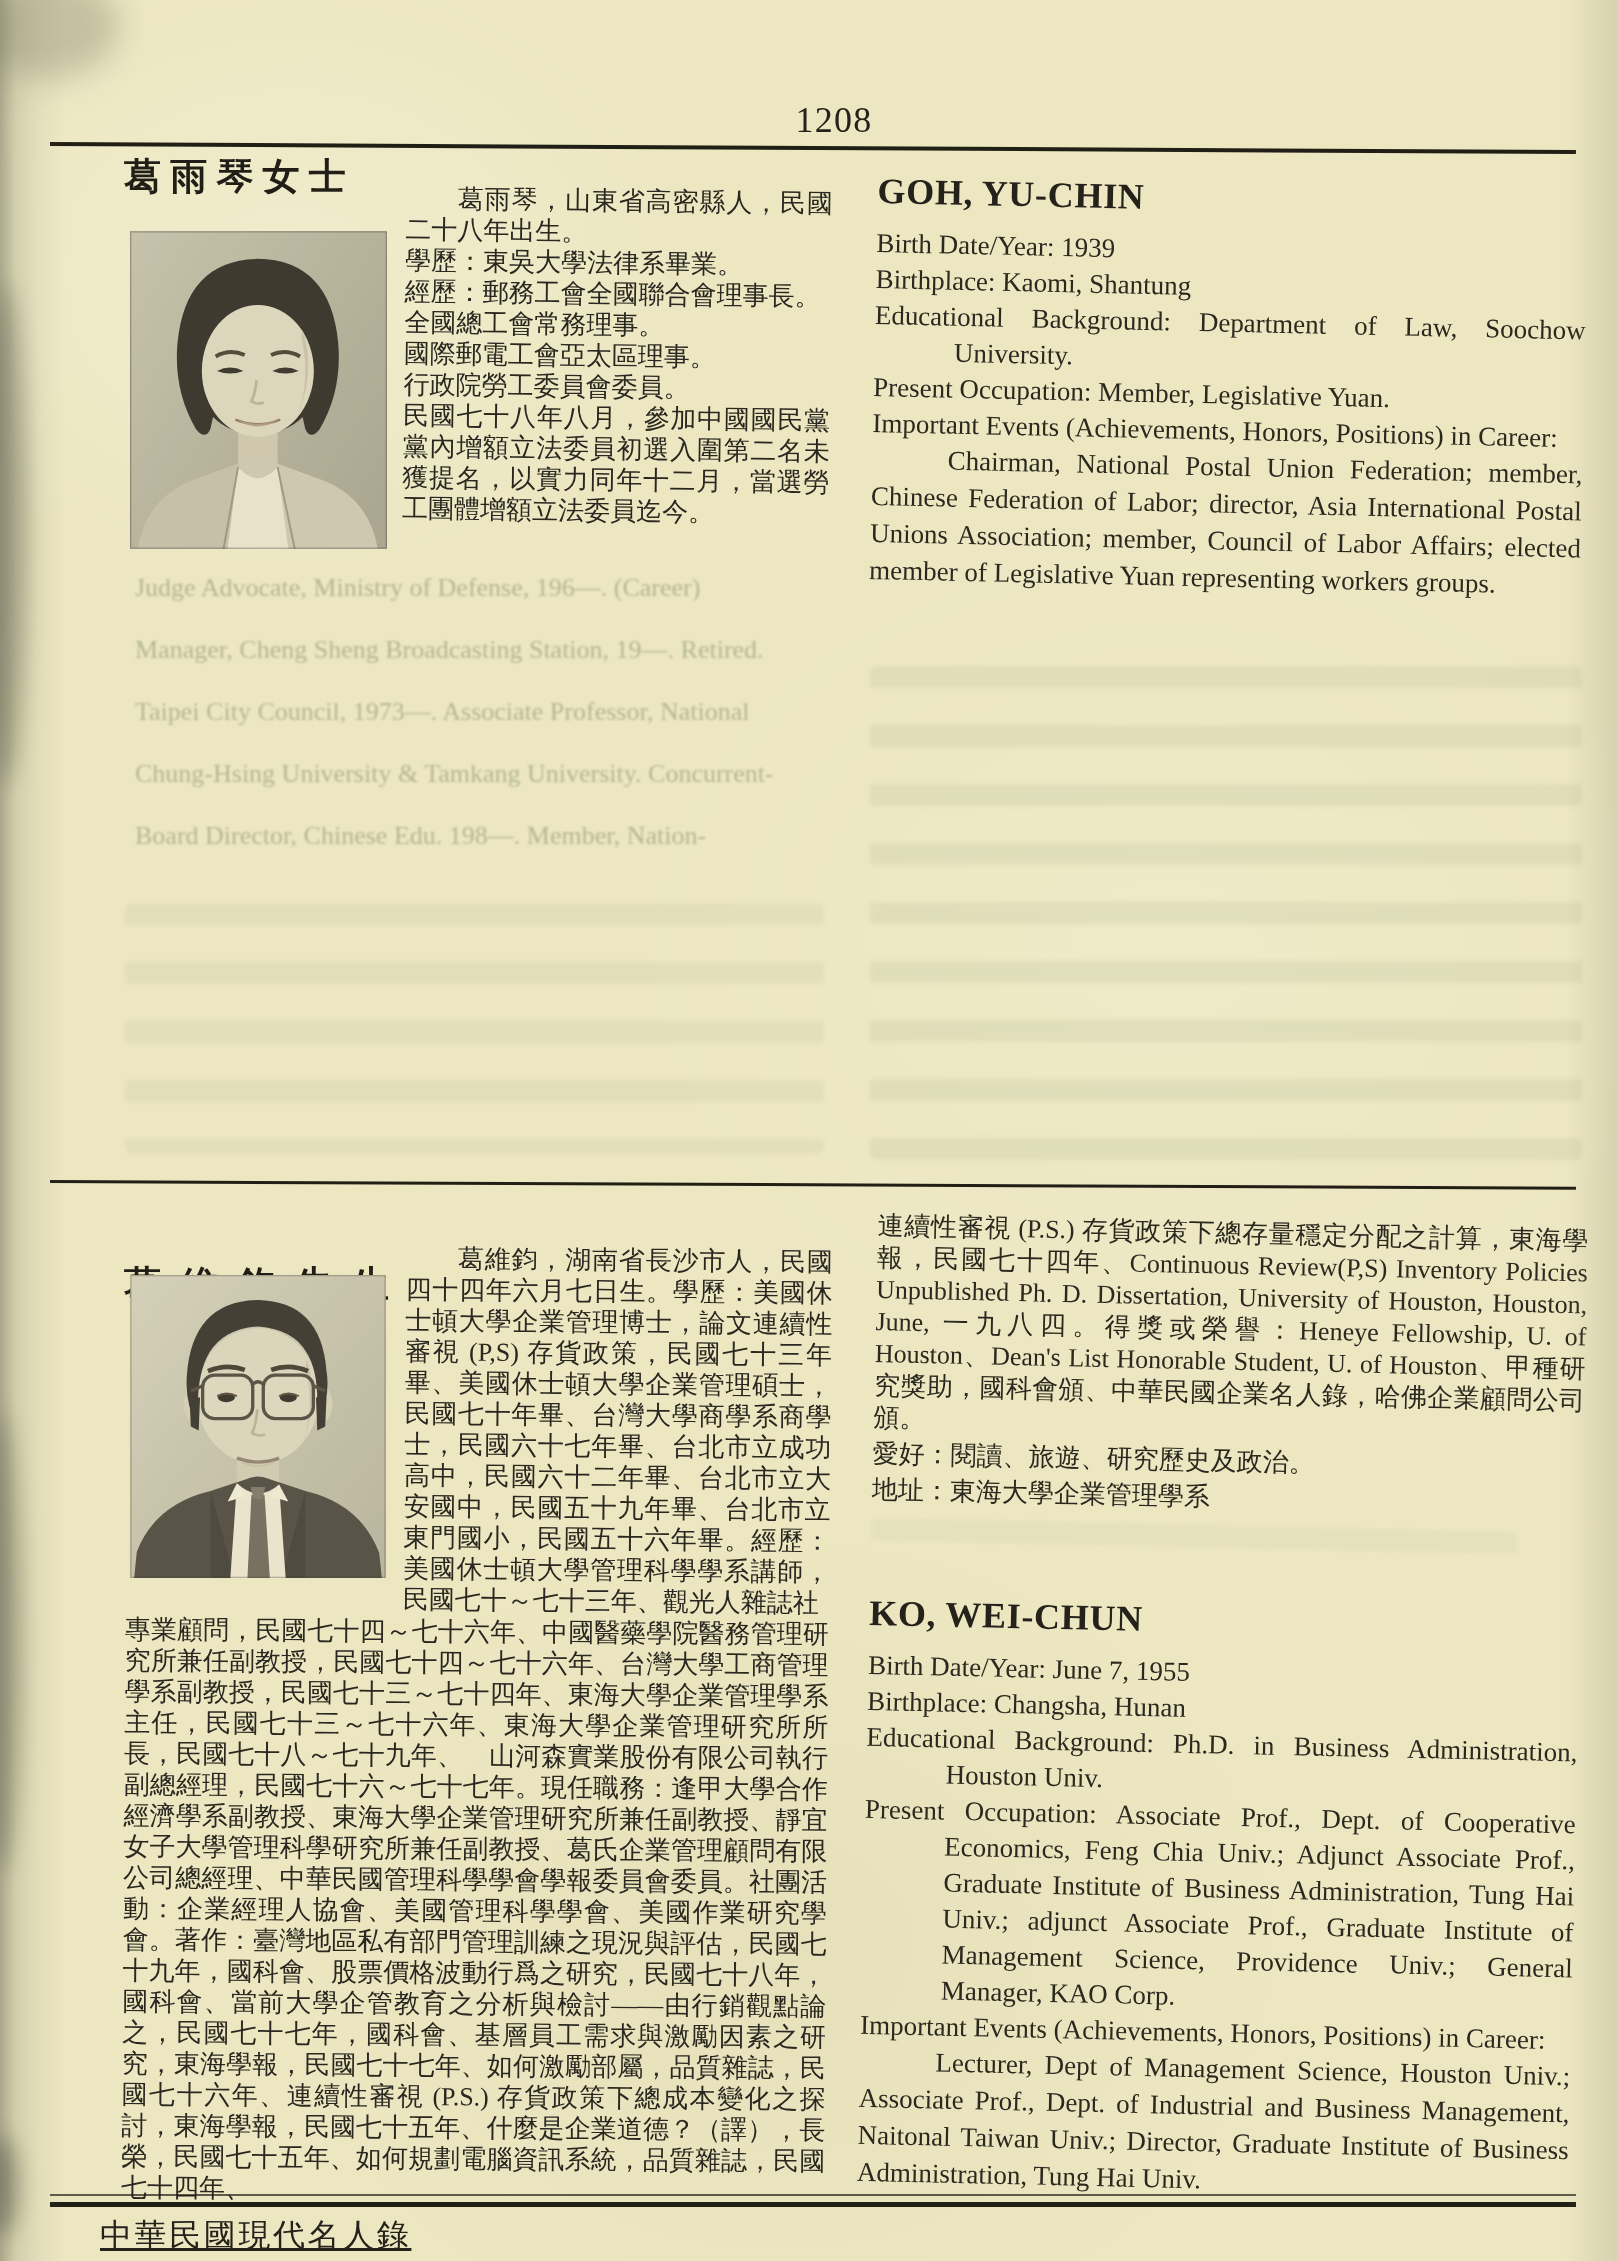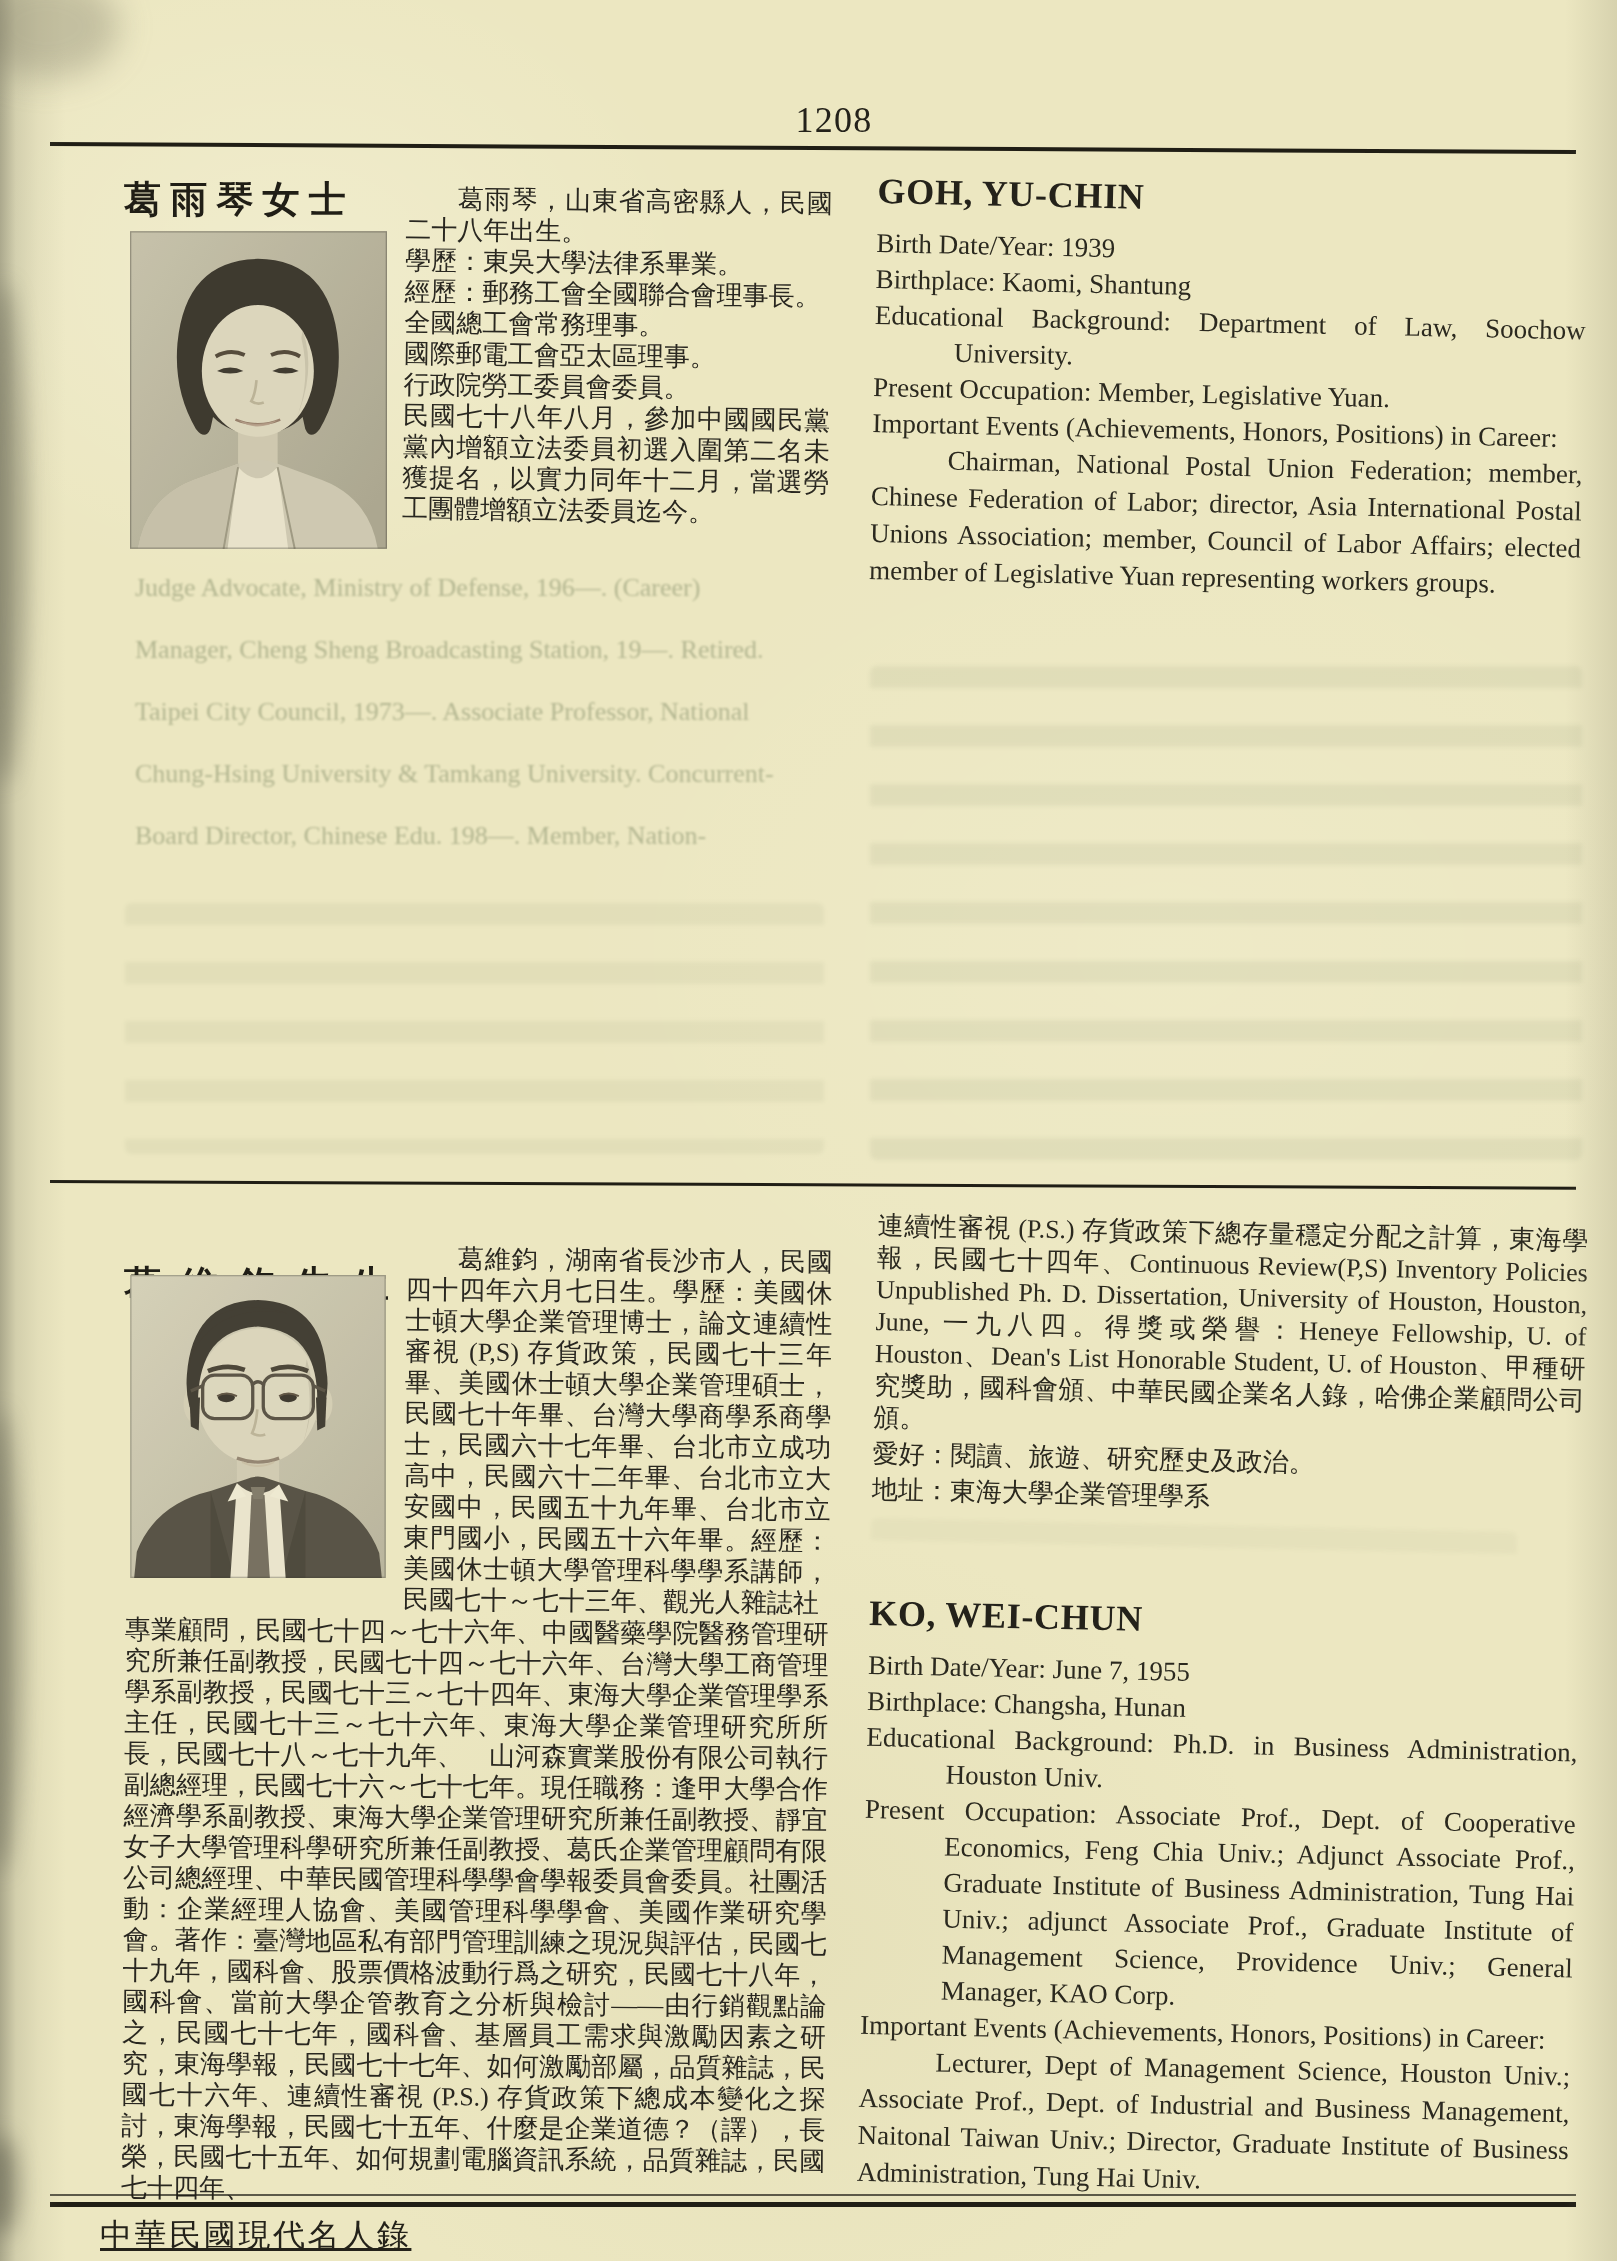--- a/index.html
+++ b/index.html
@@ -62,21 +62,21 @@
 </head>
 <body>
 
 <div class="page">
   <div class="texture"></div>
 
   <div class="pagenum">1208</div>
   <div class="rule" style="left:50px;top:142px;width:1526px;height:4px;transform:rotate(0.3deg);transform-origin:0 0;"></div>
 
   <section>
-    <h2 class="zh-name" style="left:124px;top:175px;letter-spacing:9.2px;">葛雨琴女士</h2>
+    <h2 class="zh-name" style="left:124px;top:152px;letter-spacing:9.2px;">葛雨琴女士</h2>
 
     <div class="photo" style="left:130px;top:231px;width:257px;height:318px;">
       <svg viewBox="0 0 390 482" width="257" height="318" role="img">
         <defs>
           <linearGradient id="p1bg" x1="0" y1="0" x2="1" y2="0.8">
             <stop offset="0" stop-color="#c3bfa9"></stop>
               <stop offset="1" stop-color="#a5a18c"></stop>
           </linearGradient>
         </defs>
         <rect width="390" height="482" fill="url(#p1bg)"></rect>

